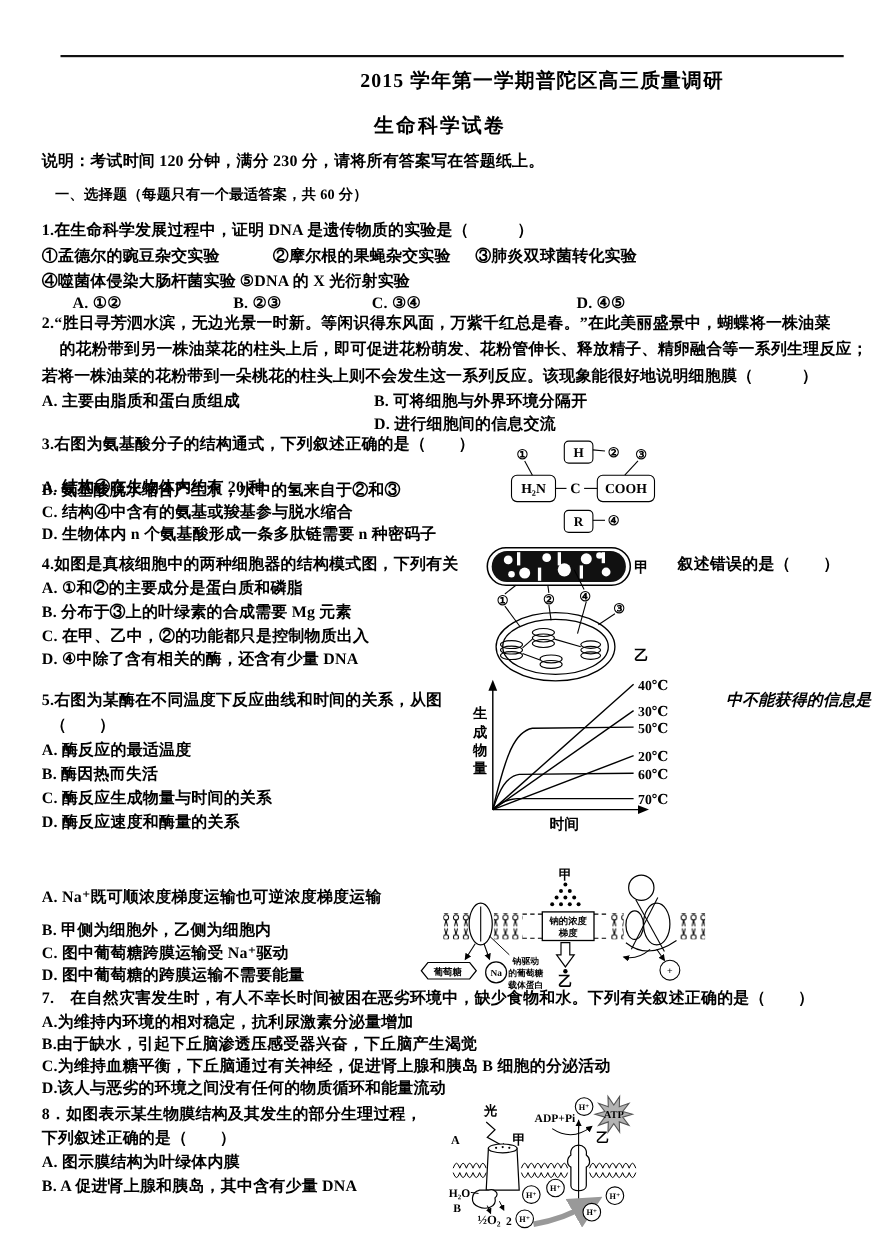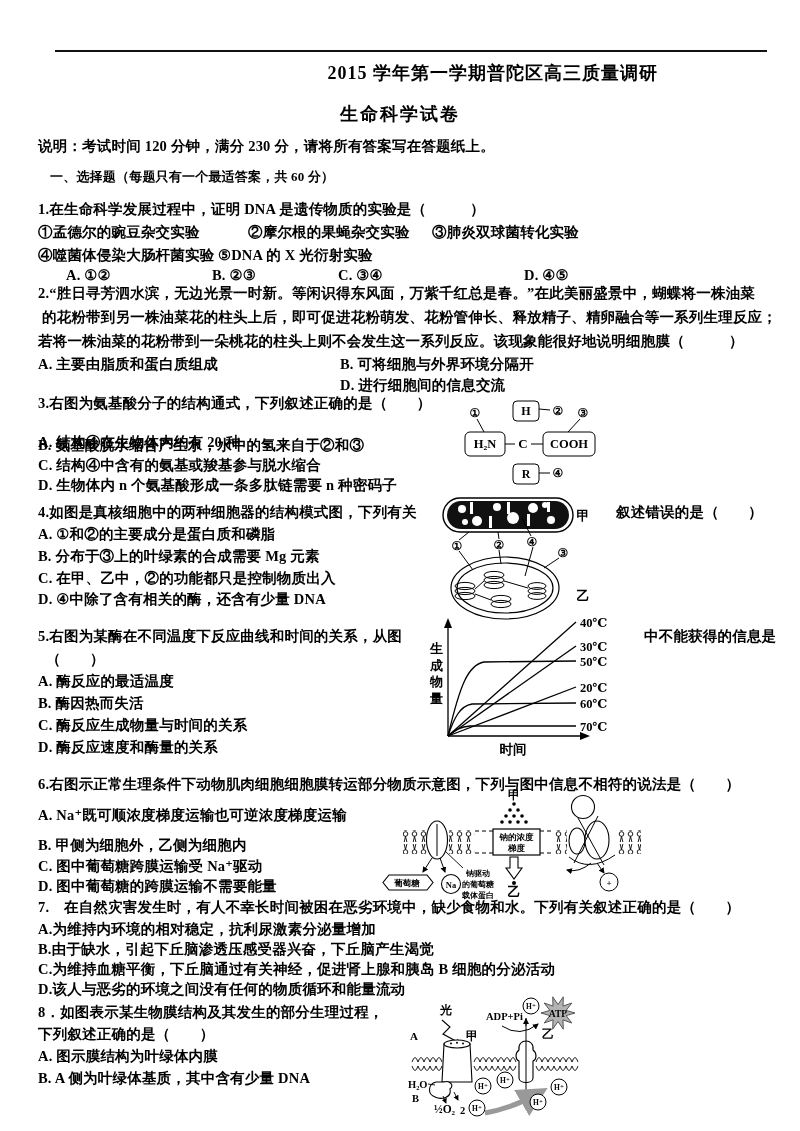--- a/index.html
+++ b/index.html
@@ -31,21 +31,21 @@
   <div class="t" style="left:248px;top:223px;">②摩尔根的果蝇杂交实验</div>
   <div class="t" style="left:432px;top:223px;">③肺炎双球菌转化实验</div>
   <div class="t" style="left:38px;top:246px;">④噬菌体侵染大肠杆菌实验</div>
   <div class="t" style="left:218px;top:246px;">⑤DNA 的 X 光衍射实验</div>
   <div class="t" style="left:38px;top:267px;margin-left:28px;">A. ①②</div>
   <div class="t" style="left:192px;top:267px;margin-left:20px;">B. ②③</div>
   <div class="t" style="left:338px;top:267px;">C. ③④</div>
   <div class="t" style="left:484px;top:267px;margin-left:40px;">D. ④⑤</div>
 
   <div class="t" style="left:38px;top:284px;">2.“胜日寻芳泗水滨，无边光景一时新。等闲识得东风面，万紫千红总是春。”在此美丽盛景中，蝴蝶将一株油菜</div>
-  <div class="t" style="left:42px;top:308px;text-align:center;">的花粉带到另一株油菜花的柱头上后，即可促进花粉萌发、花粉管伸长、释放精子、精卵融合等一系列生理反应；</div>
+  <div class="t" style="left:54px;top:308px;text-align:center;">的花粉带到另一株油菜花的柱头上后，即可促进花粉萌发、花粉管伸长、释放精子、精卵融合等一系列生理反应；</div>
   <div class="t" style="left:38px;top:332px;">若将一株油菜的花粉带到一朵桃花的柱头上则不会发生这一系列反应。该现象能很好地说明细胞膜（　　　）</div>
   <div class="t" style="left:38px;top:355px;">A. 主要由脂质和蛋白质组成</div>
   <div class="t" style="left:340px;top:355px;">B. 可将细胞与外界环境分隔开</div>
   <div class="t" style="left:340px;top:376px;">D. 进行细胞间的信息交流</div>
 
   <div class="t" style="left:38px;top:394px;">3.右图为氨基酸分子的结构通式，下列叙述正确的是（　　）</div>
   <div class="t" style="left:38px;top:433px;text-align:right;">A. 结构④在生物体内约有 20 种</div>
   <div class="t" style="left:38px;top:436px;">B. 氨基酸脱水缩合产生水，水中的氢来自于②和③</div>
   <div class="t" style="left:38px;top:456px;">C. 结构④中含有的氨基或羧基参与脱水缩合</div>
   <div class="t" style="left:38px;top:476px;">D. 生物体内 n 个氨基酸形成一条多肽链需要 n 种密码子</div>
@@ -132,21 +132,21 @@
         <line x1="38" y1="93" x2="47" y2="85"></line>
         <line x1="67" y1="85" x2="91" y2="92"></line>
         <line x1="38" y1="98" x2="54" y2="104"></line>
       </g>
     </g>
     <text x="146" y="24" font-size="13" font-weight="700" text-anchor="middle">甲</text>
     <text x="146" y="104" font-size="13" font-weight="700" text-anchor="middle">乙</text>
   </svg>
 
   <div class="t" style="left:38px;top:627px;">5.右图为某酶在不同温度下反应曲线和时间的关系，从图</div>
-  <div class="t" style="left:644px;top:627px;">中不能获得的信息是</div>
+  <div class="t" style="left:660px;top:627px;font-style:italic;">中不能获得的信息是</div>
   <div class="t" style="left:46px;top:650px;">（　　）</div>
   <div class="t" style="left:38px;top:672px;">A. 酶反应的最适温度</div>
   <div class="t" style="left:38px;top:694px;">B. 酶因热而失活</div>
   <div class="t" style="left:38px;top:716px;">C. 酶反应生成物量与时间的关系</div>
   <div class="t" style="left:38px;top:738px;">D. 酶反应速度和酶量的关系</div>
 
   <div class="ylab">生成物量</div>
   <svg class="diag" style="left:428px;top:613px;" width="200" height="147" viewBox="0 0 200 147">
     <g stroke="#000" stroke-width="1.3" fill="none">
       <line x1="20" y1="123" x2="20" y2="11"></line>
@@ -164,21 +164,20 @@
     </g>
     <text x="152" y="14" font-size="12.5">40℃</text>
     <text x="152" y="38" font-size="12.5">30℃</text>
     <text x="152" y="53" font-size="12.5">50℃</text>
     <text x="152" y="79" font-size="12.5">20℃</text>
     <text x="152" y="95" font-size="12.5">60℃</text>
     <text x="152" y="118" font-size="12.5">70℃</text>
     <text x="85" y="141" font-size="13.5" font-weight="700" text-anchor="middle">时间</text>
   </svg>
 
-  <div class="t" style="left:38px;top:775px;">6.右图示正常生理条件下动物肌肉细胞细胞膜转运部分物质示意图，下列与图中信息不相符的说法是（　　）</div>
   <div class="t" style="left:38px;top:836px;">B. 甲侧为细胞外，乙侧为细胞内</div>
   <div class="t" style="left:38px;top:806px;">A. Na⁺既可顺浓度梯度运输也可逆浓度梯度运输</div>
   <div class="t" style="left:38px;top:857px;">C. 图中葡萄糖跨膜运输受 Na⁺驱动</div>
   <div class="t" style="left:38px;top:877px;">D. 图中葡萄糖的跨膜运输不需要能量</div>
 
   <svg class="diag" style="left:383px;top:783px;" width="262" height="122" viewBox="0 0 262 122">
     <defs>
       <pattern id="pl" width="9" height="24" patternUnits="userSpaceOnUse">
         <circle cx="4.5" cy="3" r="2.3" fill="#fff" stroke="#000" stroke-width="0.9"></circle>
         <line x1="4.5" y1="5.4" x2="3.2" y2="11" stroke="#000" stroke-width="0.9"></line>
@@ -252,21 +251,21 @@
 
   <div class="t" style="left:38px;top:898px;">7.　在自然灾害发生时，有人不幸长时间被困在恶劣环境中，缺少食物和水。下列有关叙述正确的是（　　）</div>
   <div class="t" style="left:38px;top:920px;">A.为维持内环境的相对稳定，抗利尿激素分泌量增加</div>
   <div class="t" style="left:38px;top:940px;">B.由于缺水，引起下丘脑渗透压感受器兴奋，下丘脑产生渴觉</div>
   <div class="t" style="left:38px;top:960px;">C.为维持血糖平衡，下丘脑通过有关神经，促进肾上腺和胰岛 B 细胞的分泌活动</div>
   <div class="t" style="left:38px;top:980px;">D.该人与恶劣的环境之间没有任何的物质循环和能量流动</div>
 
   <div class="t" style="left:38px;top:1003px;">8．如图表示某生物膜结构及其发生的部分生理过程，</div>
   <div class="t" style="left:38px;top:1025px;">下列叙述正确的是（　　）</div>
   <div class="t" style="left:38px;top:1047px;">A. 图示膜结构为叶绿体内膜</div>
-  <div class="t" style="left:38px;top:1069px;">B. A 侧为叶绿体基质，其中含有少量 DNA</div>
+  <div class="t" style="left:38px;top:1069px;">B. A 促进肾上腺和胰岛，其中含有少量 DNA</div>
 
   <svg class="diag" style="left:398px;top:996px;" width="192" height="133" viewBox="0 0 192 133">
     <defs>
       <marker id="ar8" markerWidth="7" markerHeight="7" refX="5" refY="3" orient="auto">
         <path d="M0,0 L6,3 L0,6 Z" fill="#000"></path>
       </marker>
       <marker id="arg" markerWidth="6" markerHeight="6" refX="4" refY="3" orient="auto">
         <path d="M0,0 L6,3 L0,6 Z" fill="#999"></path>
       </marker>
     </defs>

